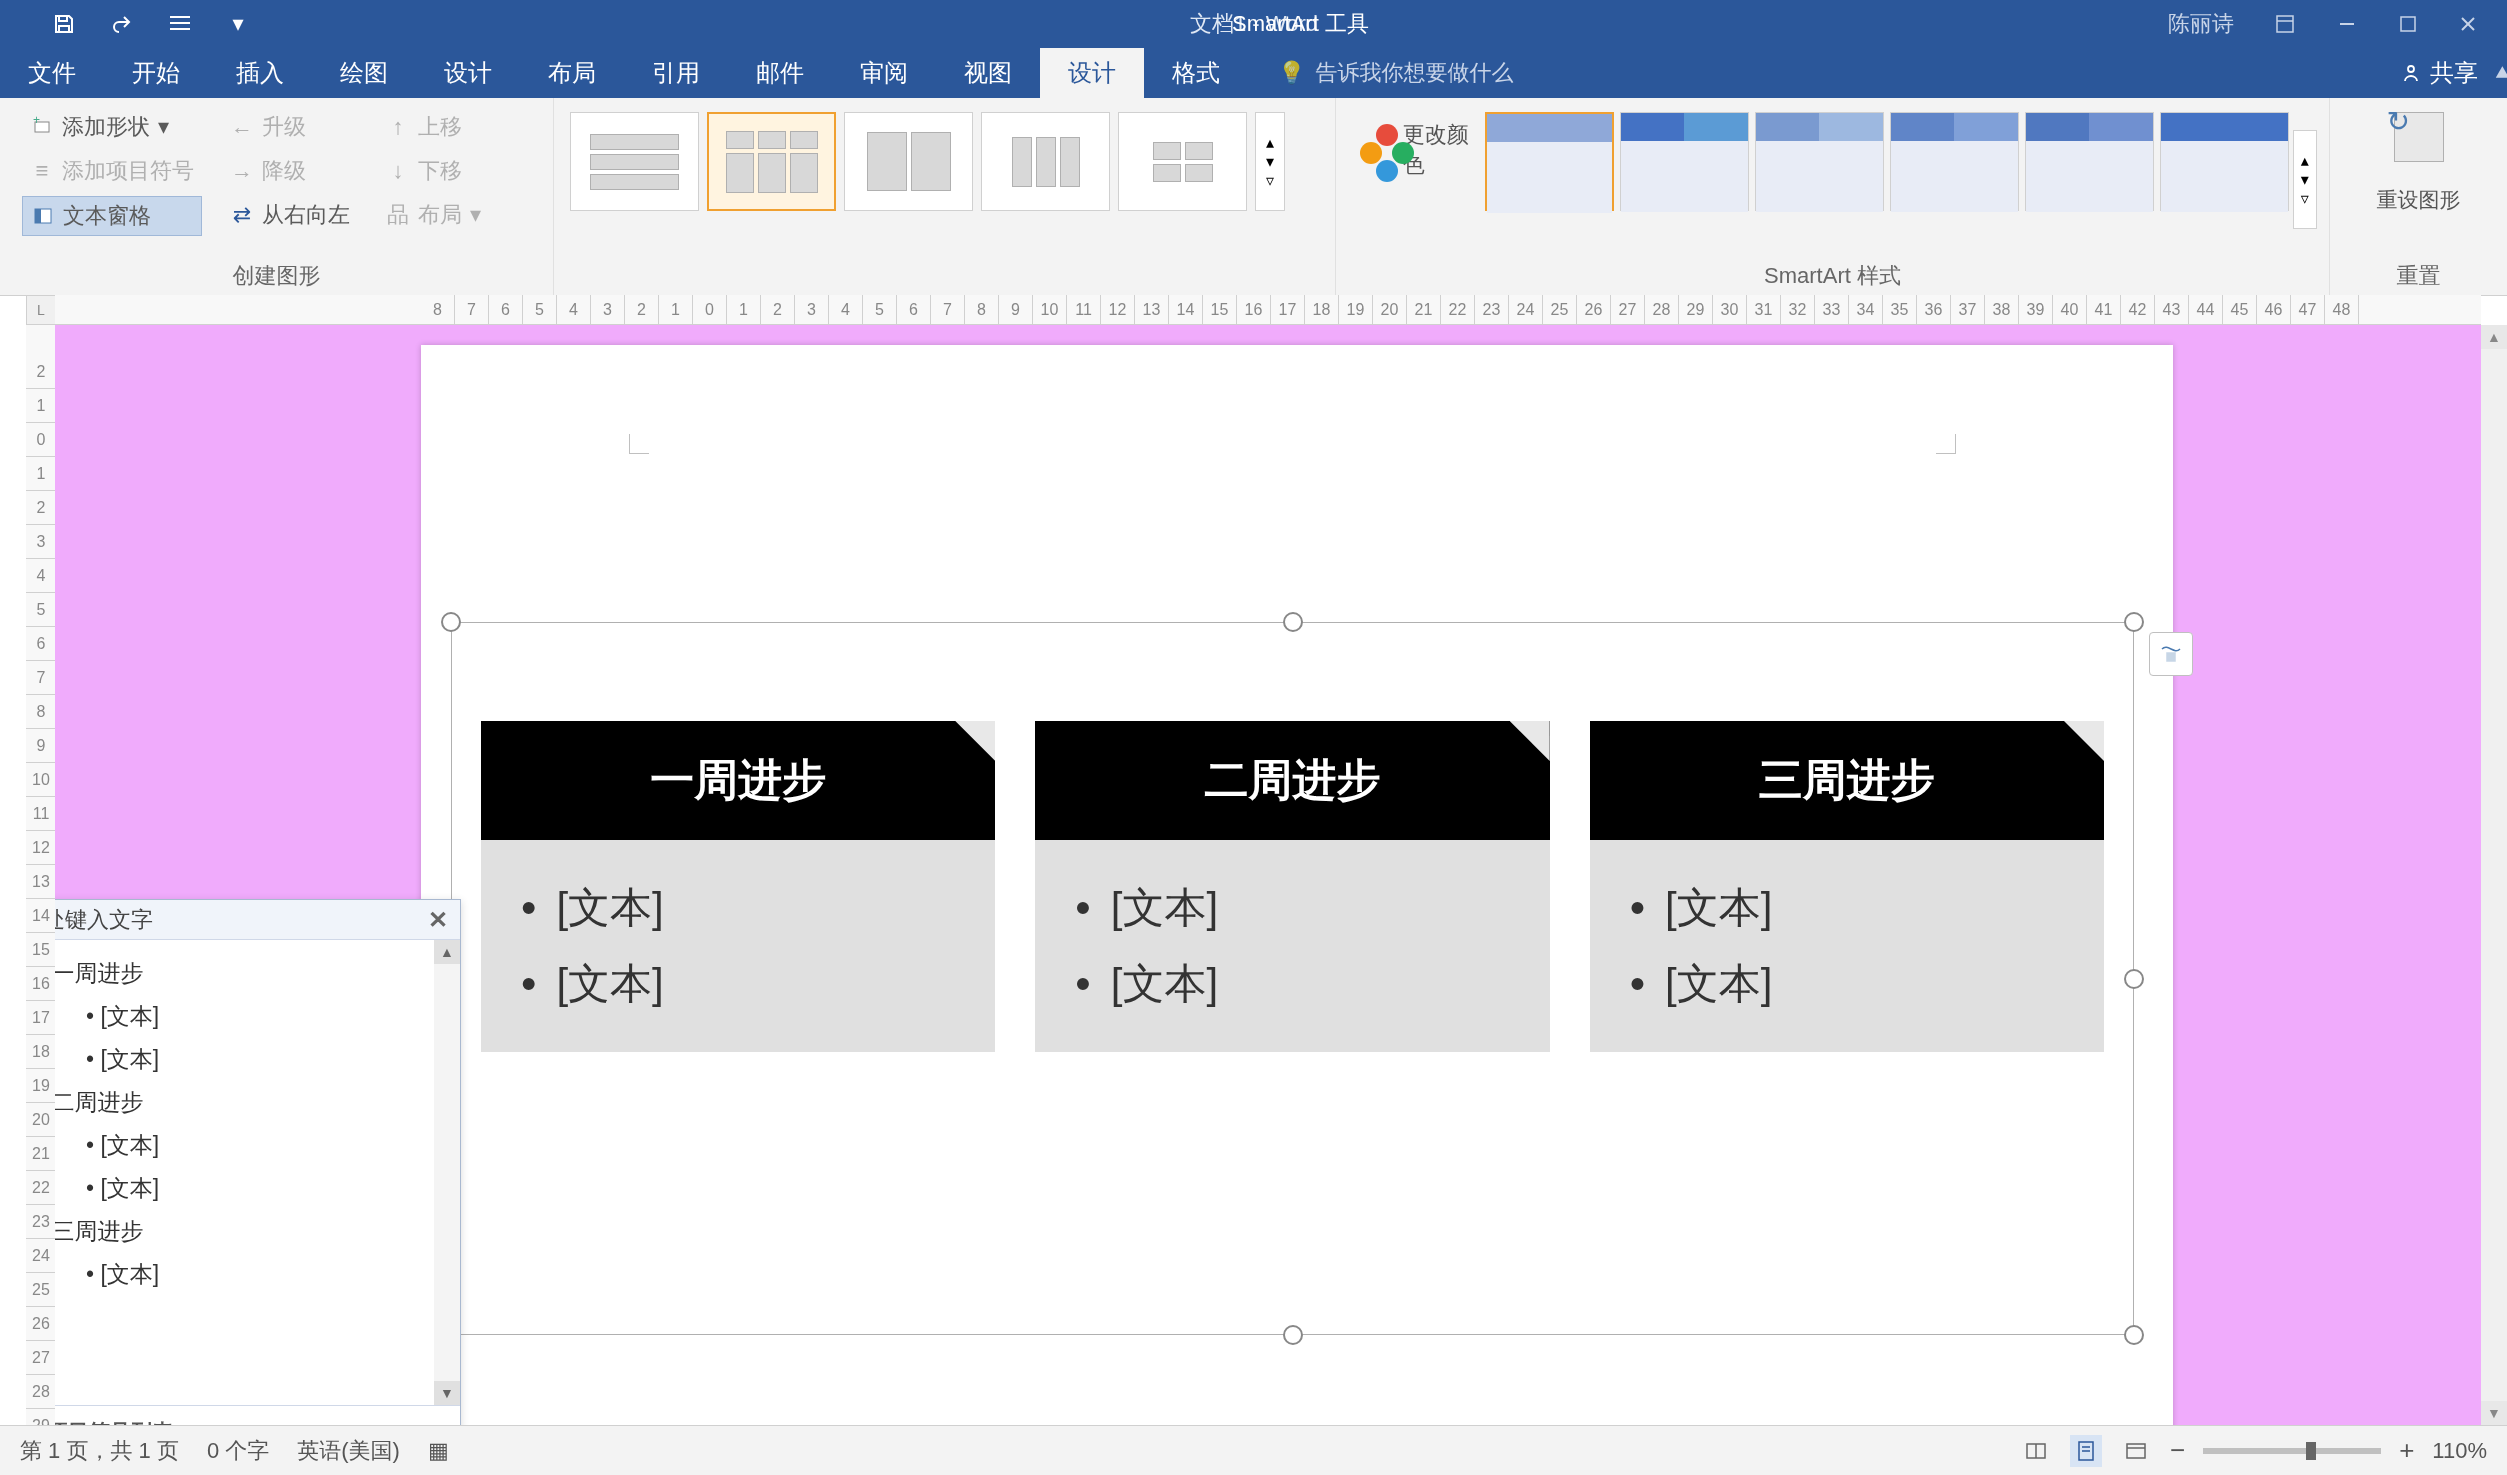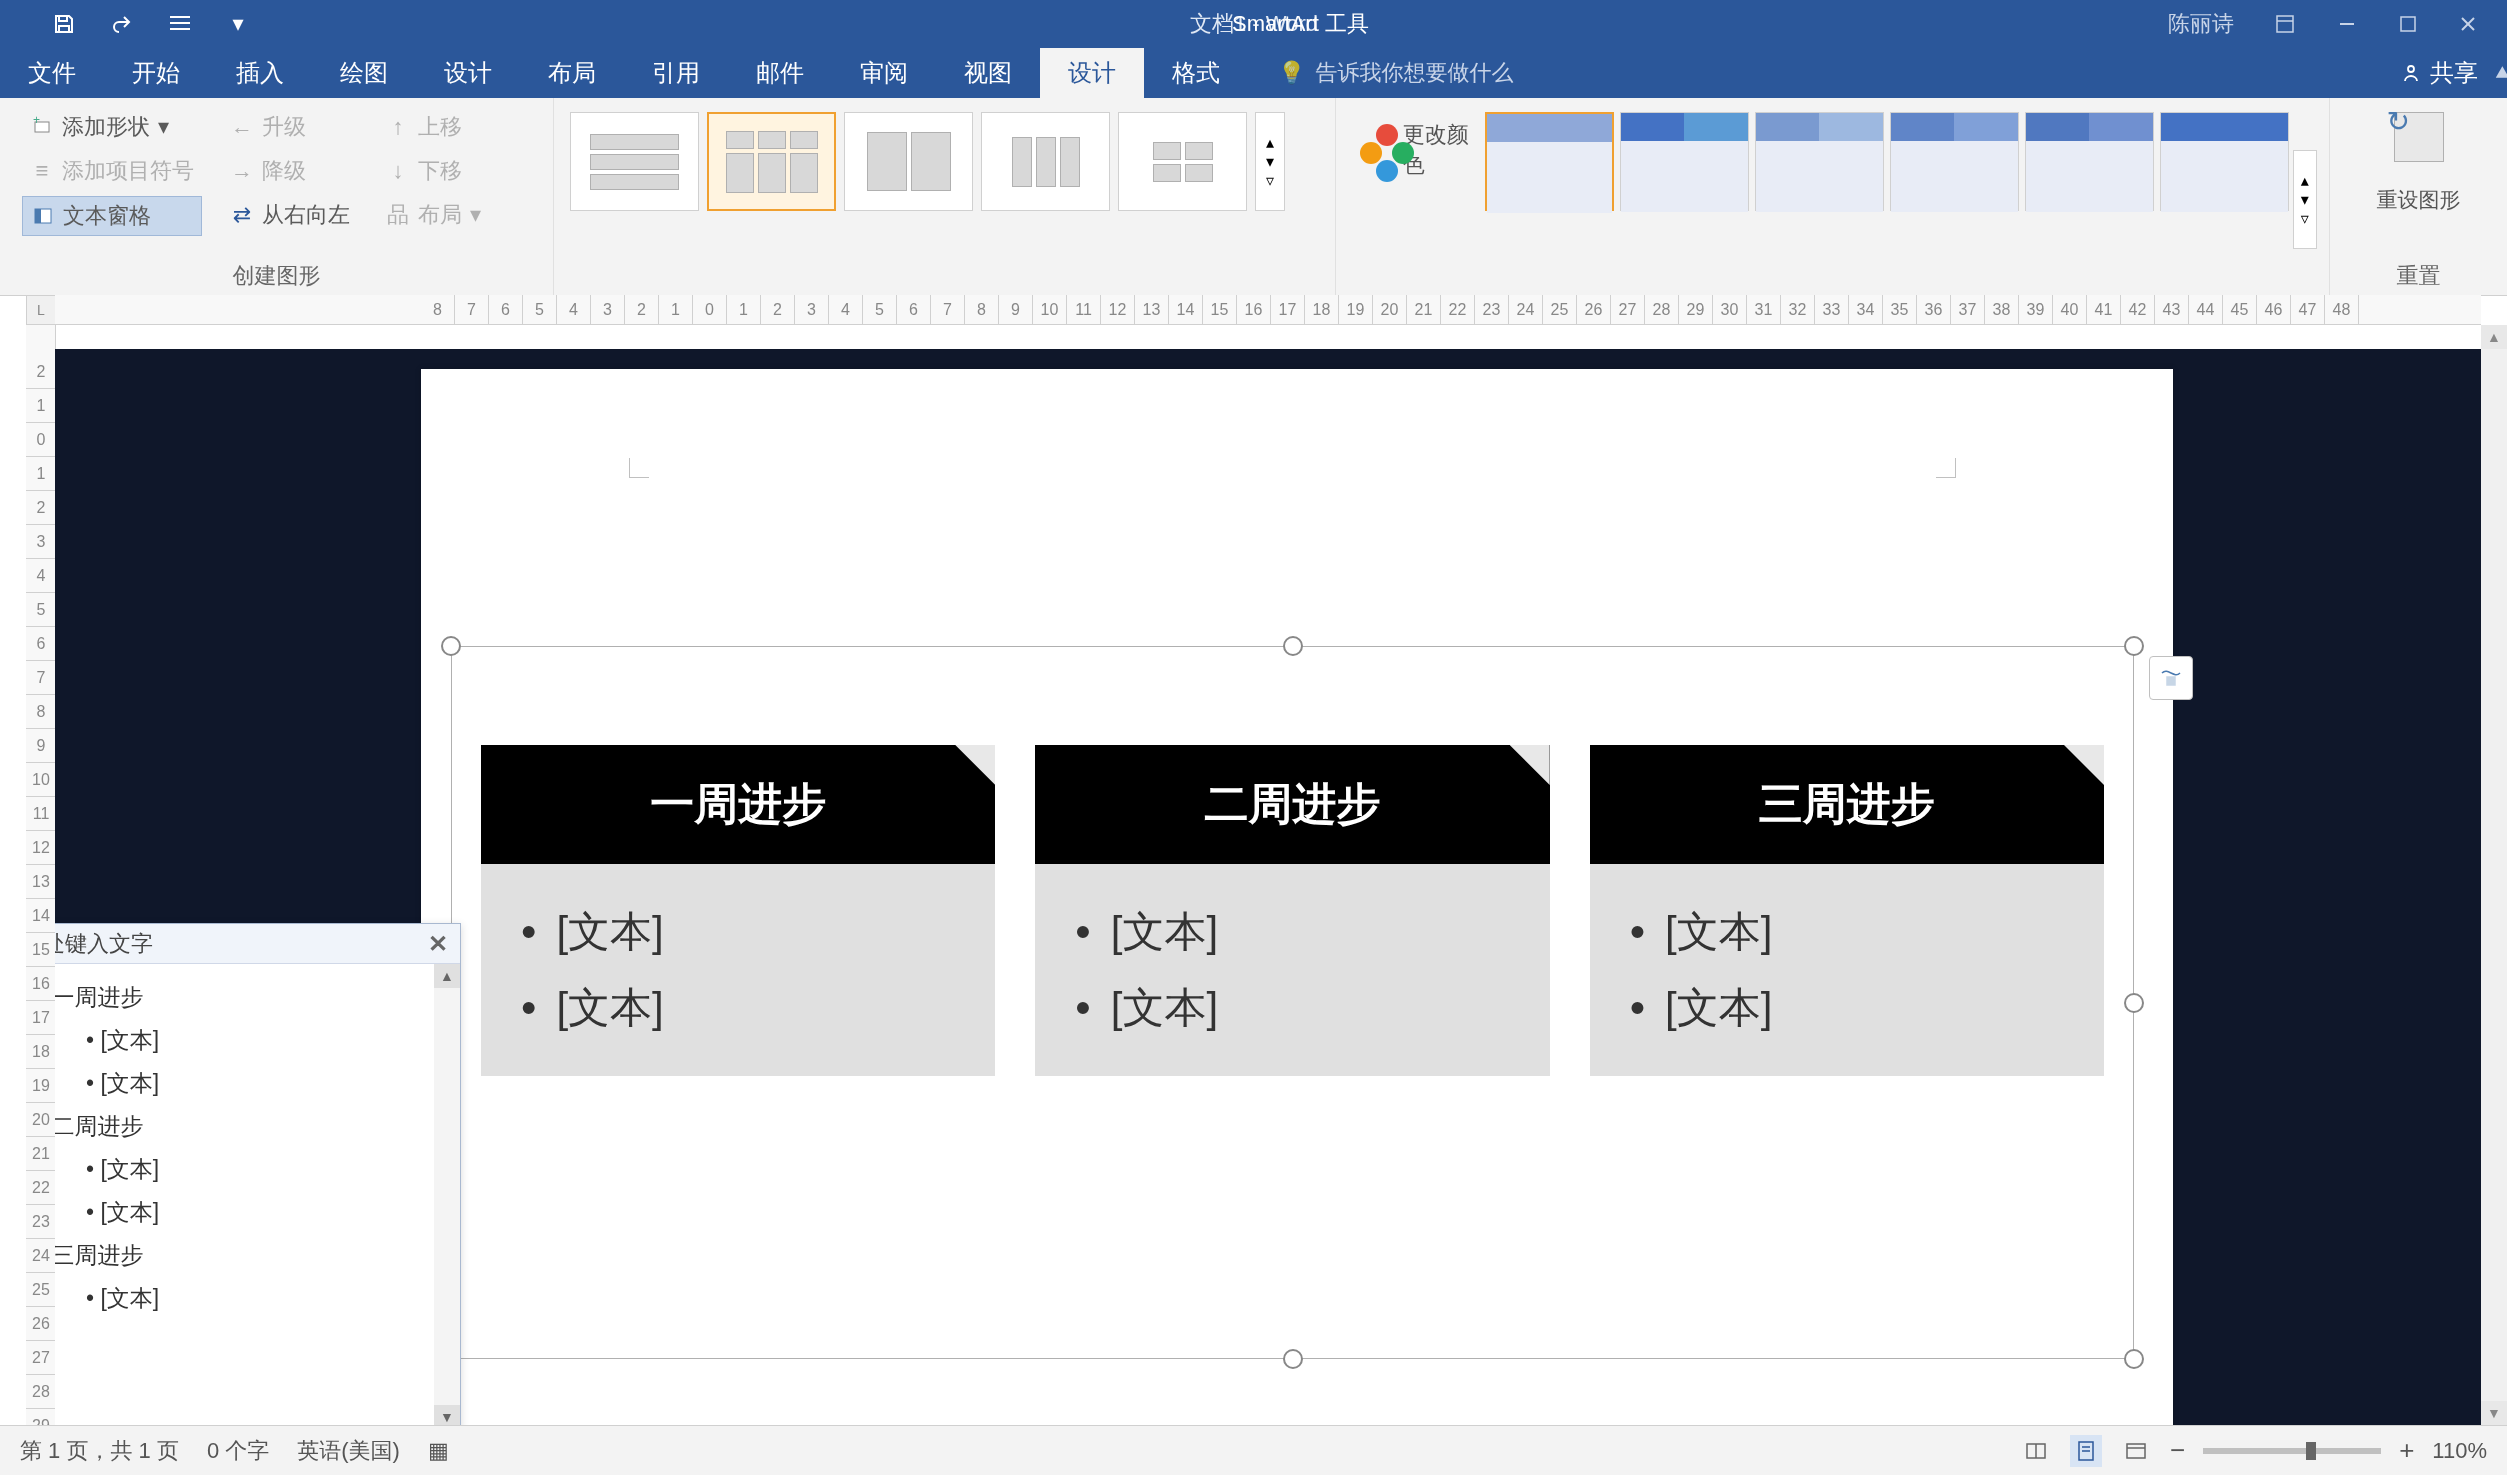--- a/index.html
+++ b/index.html
@@ -65,21 +65,21 @@
 
 .ruler-corner{position:absolute;top:295px;left:26px;width:30px;height:30px;background:#f0f0f0;border:1px solid #d0d0d0;font-size:14px;display:flex;align-items:center;justify-content:center;color:#888;}
 .ruler-h{position:absolute;top:295px;left:55px;right:26px;height:30px;background:#f8f8f8;border-bottom:1px solid #d0d0d0;overflow:hidden;}
 .ruler-h-inner{position:absolute;left:366px;display:flex;font-size:16px;color:#888;}
 .ruler-tick{width:34px;text-align:center;border-right:1px solid #d0d0d0;height:30px;line-height:30px;}
 .ruler-v{position:absolute;top:325px;left:26px;width:30px;bottom:50px;background:#f8f8f8;border-right:1px solid #d0d0d0;}
 .ruler-v-inner{position:absolute;top:30px;display:flex;flex-direction:column;font-size:16px;color:#888;}
 .ruler-vtick{height:34px;width:30px;text-align:center;border-bottom:1px solid #d0d0d0;line-height:34px;}
 
 
-.doc-area{position:absolute;top:325px;left:55px;right:26px;bottom:50px;background:#0f172a;overflow:hidden;margin-top:24px;}
+.doc-area{position:absolute;top:325px;left:55px;right:26px;bottom:50px;background:#f0abfc;overflow:hidden;}
 .page{position:absolute;top:20px;left:366px;width:1752px;height:2178px;background:#fff;box-shadow:0 0 6px rgba(0,0,0,0.2);}
 .page-margin{position:absolute;top:89px;left:208px;width:1327px;height:20px;}
 .pm-l{position:absolute;top:0;left:0;width:20px;height:20px;border-left:1px solid #c0c0c0;border-bottom:1px solid #c0c0c0;}
 .pm-r{position:absolute;top:0;right:0;width:20px;height:20px;border-right:1px solid #c0c0c0;border-bottom:1px solid #c0c0c0;}
 
 
 .smartart-container{position:absolute;top:277px;left:30px;width:1683px;height:713px;}
 .sel-frame{position:absolute;inset:0;border:1px solid #b0b0b0;}
 .sel-handle{position:absolute;width:20px;height:20px;background:#fff;border:2px solid #888;border-radius:50%;}
 .sh-tl{top:-10px;left:-10px;} .sh-tr{top:-10px;right:-10px;}
@@ -377,20 +377,21 @@
               <div style="height:71px;background:#e8ecf6"></div>
             </div>
             <div class="st-half">
               <div class="st-top" style="background:#4472c4"></div>
               <div style="height:71px;background:#e8ecf6"></div>
             </div>
           </div>
         </div>
       <div class="gallery-more" style="height:99px;align-self:center;">▴<br>▾<br>▿</div>
     </div>
+    <div class="ribbon-group-label">SmartArt 样式</div>
   </div>
 
   <div class="ribbon-group" style="width:178px;">
     <div class="ribbon-group-content" style="justify-content:center;">
       <div class="reset-graphic">
         <div class="reset-icon">
             <div class="reset-arrow">↻</div>
           </div>
         <div style="font-size:21px;color:#555;margin-top:24px;">重设图形</div>
       </div>

